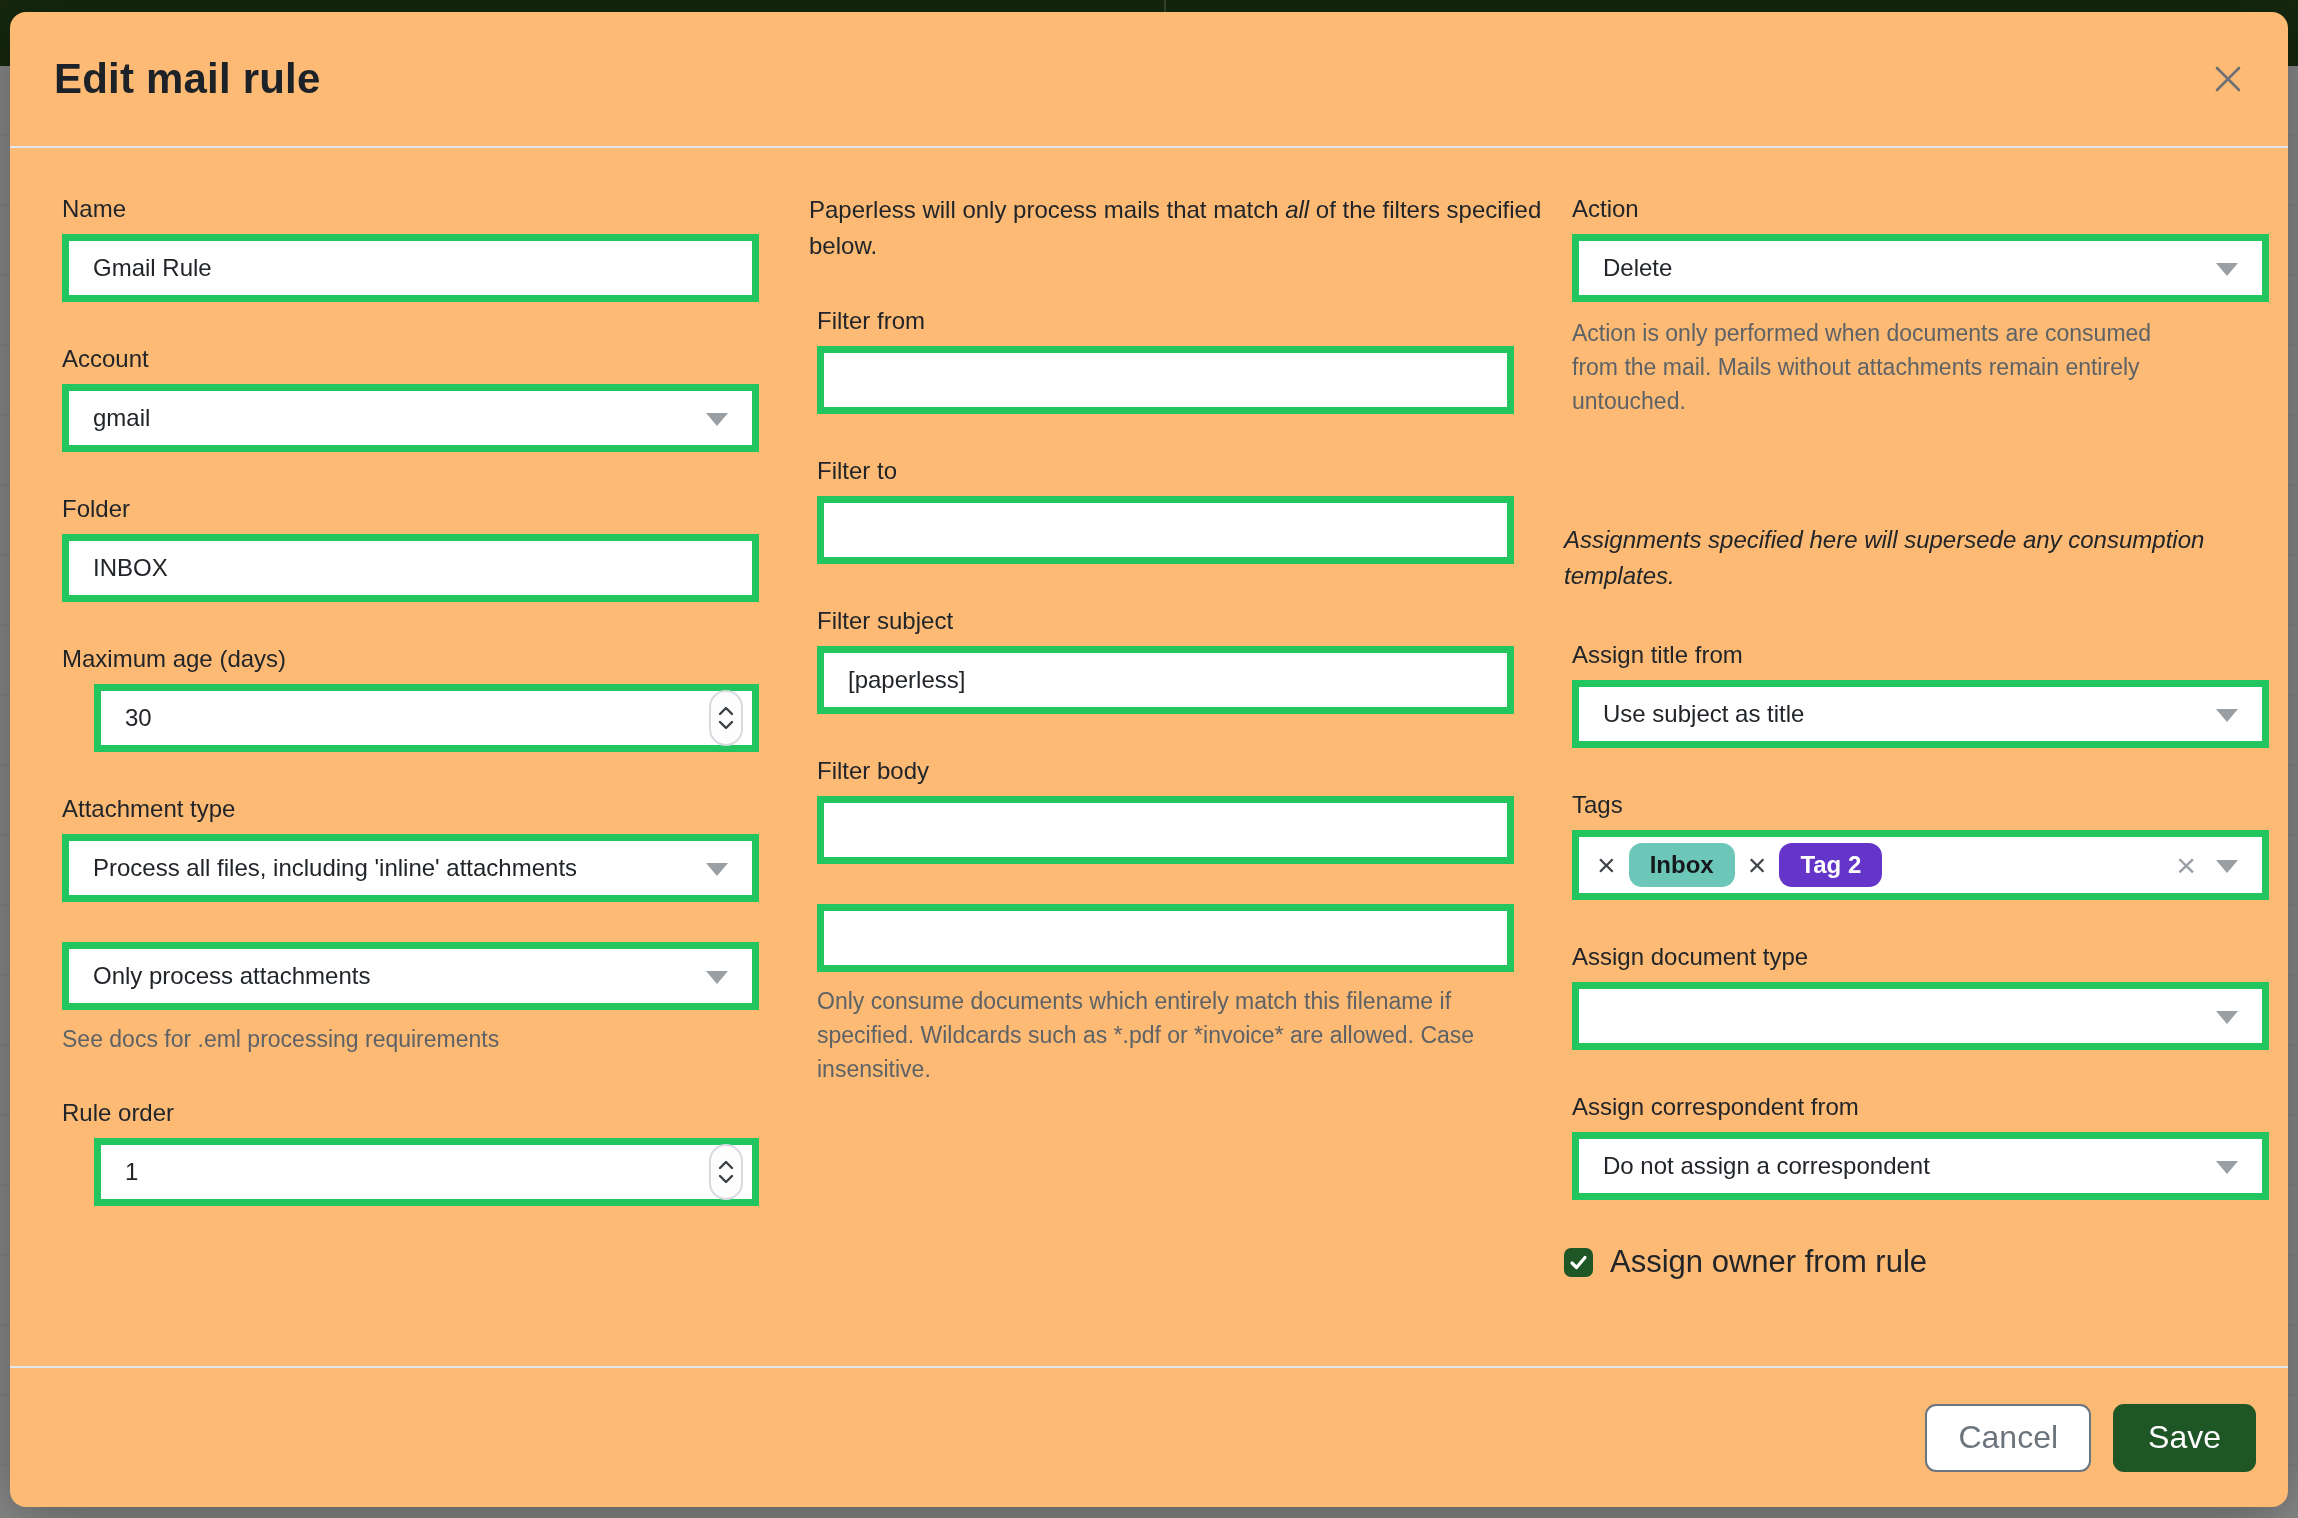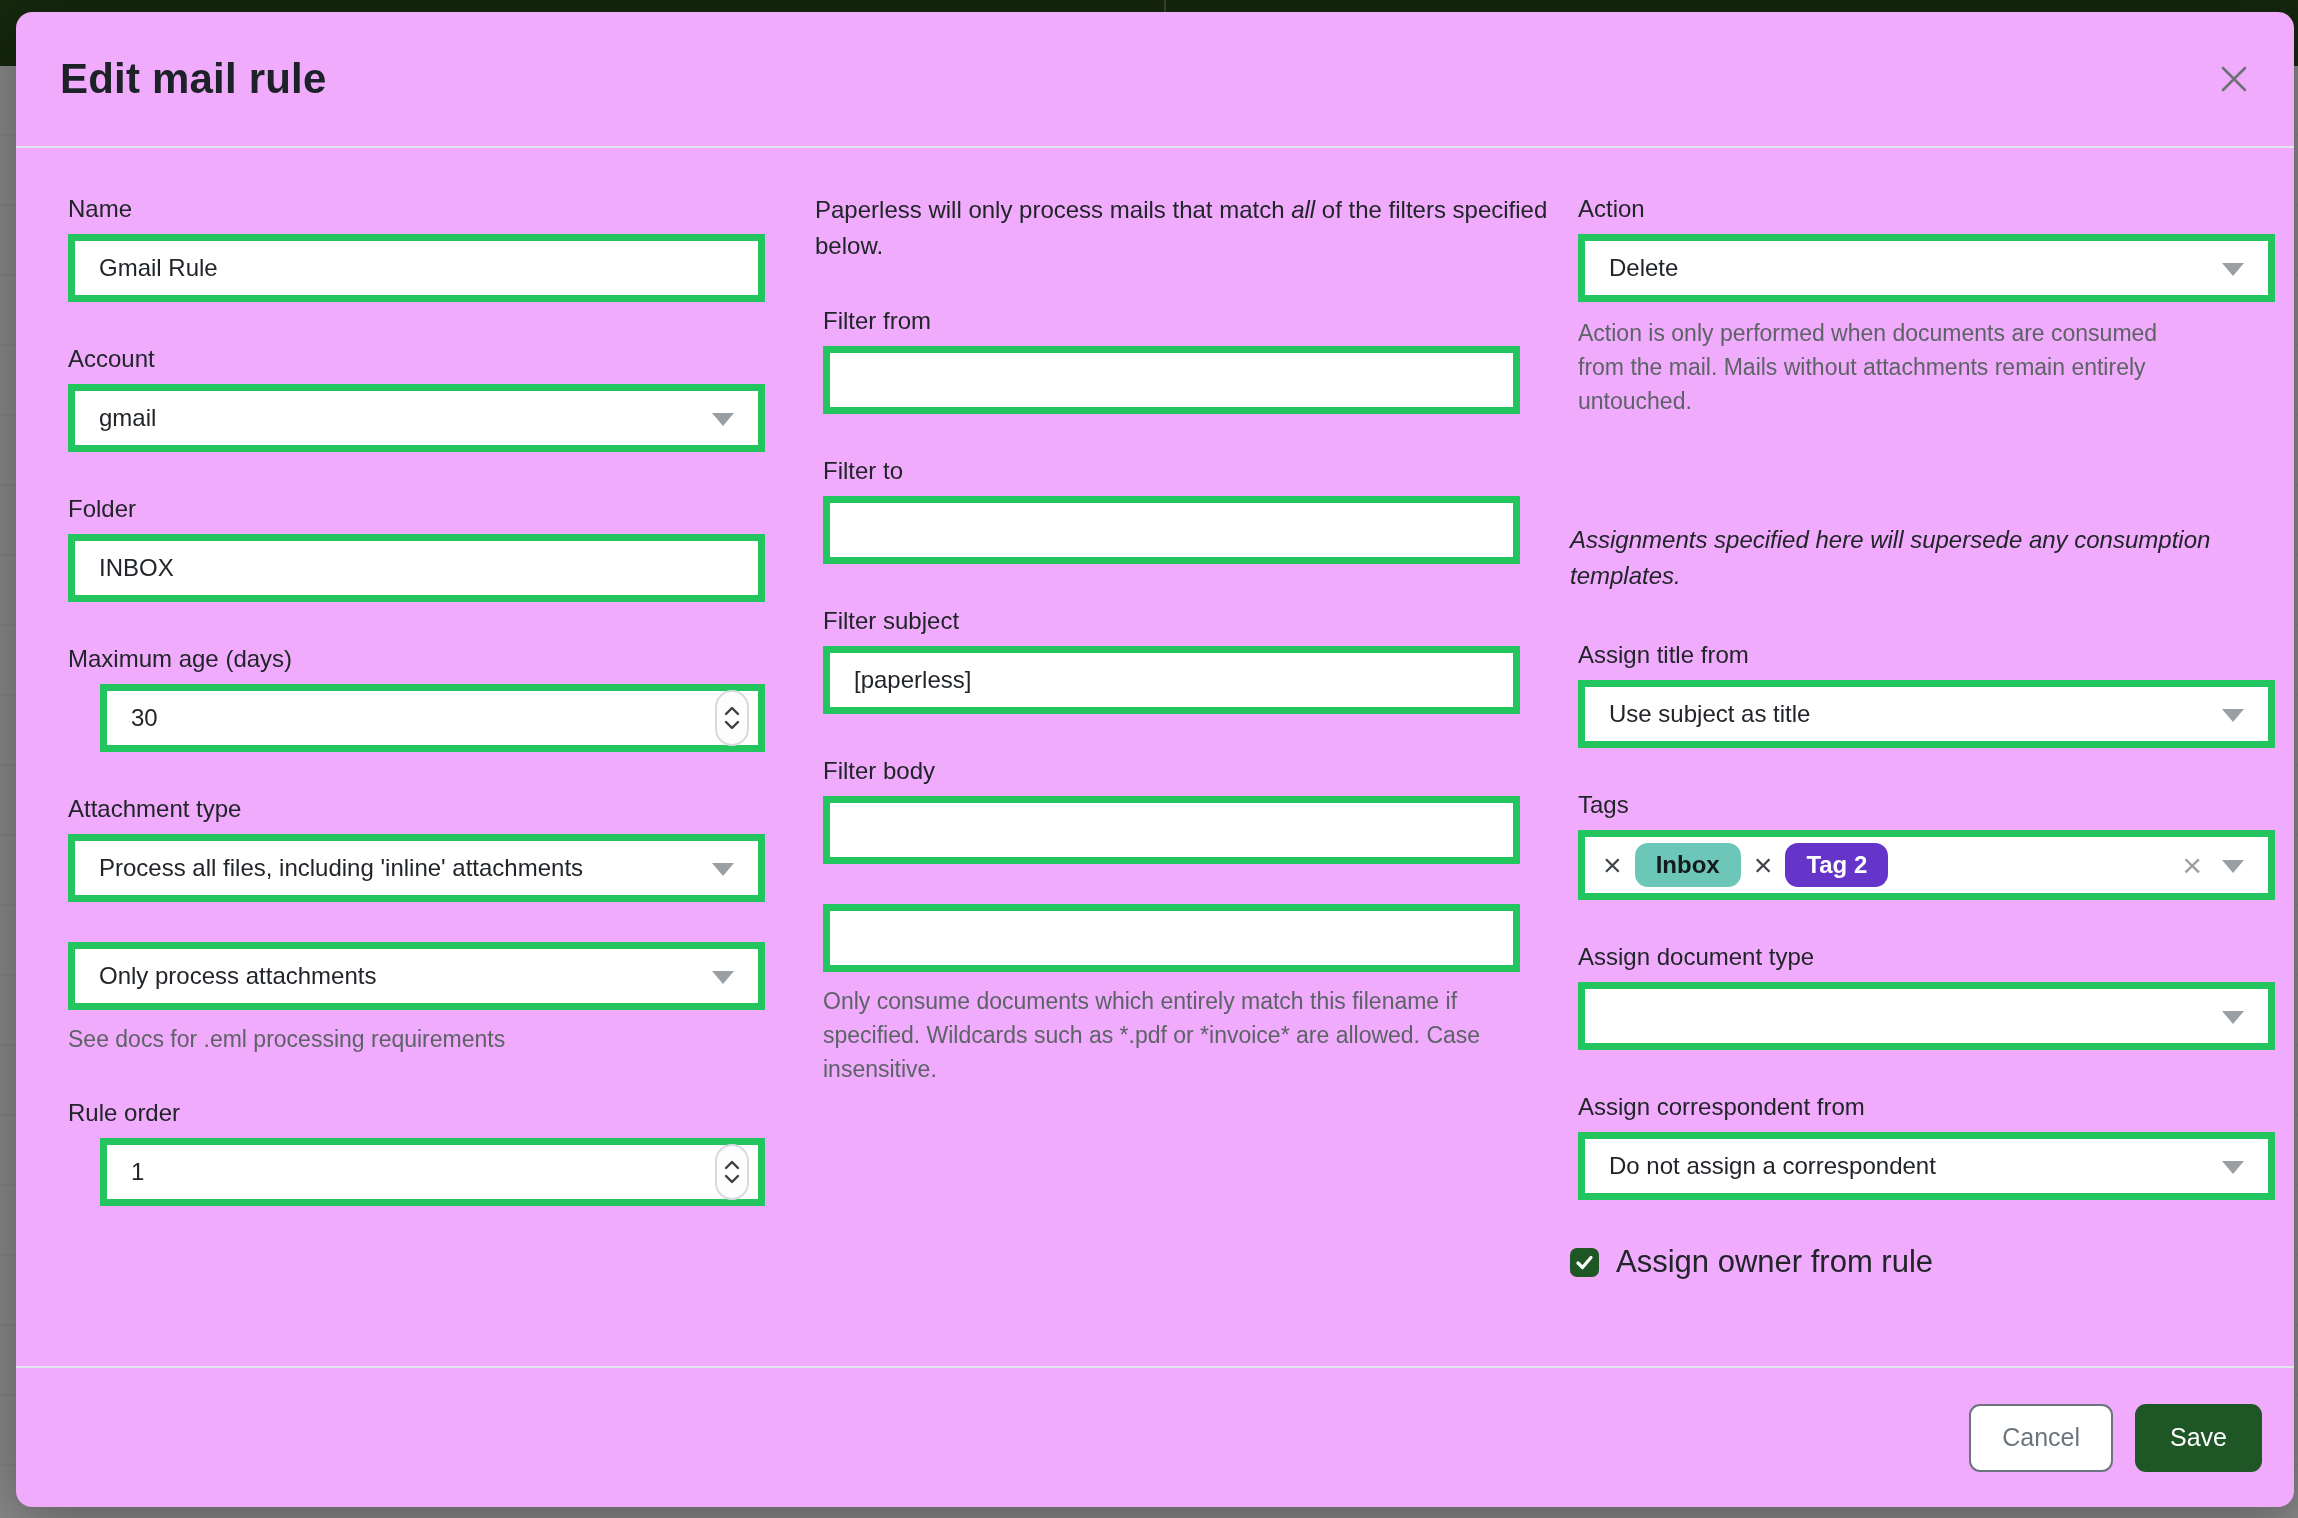--- a/index.html
+++ b/index.html
@@ -20,22 +20,22 @@
     position: absolute; top: 0; left: 1164px; width: 2px; height: 12px;
     background: rgba(255,255,255,0.14);
   }
   .backdrop-rows {
     position: absolute; top: 66px; left: 0; width: 2298px; height: 1452px;
     background: repeating-linear-gradient(180deg, #898989 0 68px, #838383 68px 70px);
   }
 
   
   .modal {
-    position: absolute; left: 16px; top: 12px; width: 2278px; height: 1495px;
-    background: #f0abfc; border-radius: 16px;
+    position: absolute; left: 10px; top: 12px; width: 2278px; height: 1495px;
+    background: #fdba74; border-radius: 16px;
     box-shadow: 0 10px 60px rgba(0,0,0,0.35);
     display: flex; flex-direction: column;
   }
   .modal-header {
     height: 136px; flex: 0 0 136px;
     display: flex; align-items: center;
     padding: 0 36px 0 44px;
     border-bottom: 2px solid #e2e6ea;
   }
   .modal-title { font-size: 42px; font-weight: 700; color: #1c2227; letter-spacing: 0.2px; }
@@ -109,21 +109,21 @@
   
   .check-row { display: flex; align-items: center; margin-top: 44px; }
   .checkbox {
     width: 29px; height: 29px; border-radius: 7px;
     display: inline-flex; align-items: center; justify-content: center;
     margin-right: 17px; cursor: pointer;
   }
   .check-label { font-size: 31px; color: #212529; }
 
   
-  .btn { font-family: inherit; font-size: 25px; height: 68px; border-radius: 11px; cursor: pointer; }
+  .btn { font-family: inherit; font-size: 32px; height: 68px; border-radius: 11px; cursor: pointer; }
   .btn-cancel {
     background: #fff; color: #6c757d; border: 2px solid #6c757d; padding: 0 31px;
   }
   .btn-save { color: #fff; border: none; padding: 0 35px; }
 
   svg { display: block; }
 </style>
 </head>
 <body>
 

